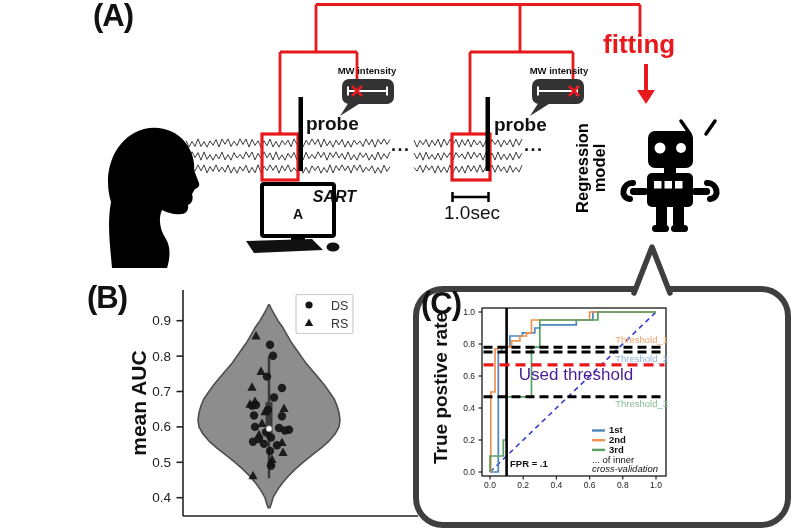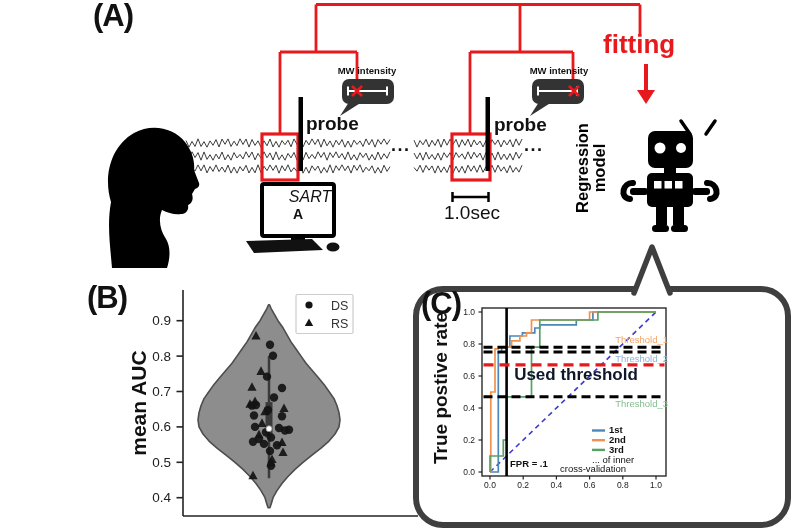--- a/index.html
+++ b/index.html
@@ -9,30 +9,30 @@
           border:6px solid #3f3f3f;border-radius:30px;background:#fff;box-sizing:border-box;z-index:1;}
   #fig{position:absolute;left:0;top:0;z-index:2;}
   .t{position:absolute;z-index:3;color:#111;white-space:nowrap;line-height:1.05;}
   .panel-label{font-size:31px;font-weight:bold;letter-spacing:-1px;}
   .probe{font-size:19px;font-weight:bold;margin-top:17px;}
   .mwlab{font-size:9.5px;font-weight:bold;width:60px;text-align:center;}
   .fitting{font-size:26px;font-weight:bold;color:#e8191c;}
   .rot{transform:rotate(-90deg);}
   .regmodel{left:536px;top:146px;width:120px;height:44px;text-align:center;
             font-size:16.5px;font-weight:600;color:#000;}
-  .sart{font-style:italic;font-weight:normal;font-size:16px;width:92px;text-align:center;}
+  .sart{font-style:italic;font-weight:bold;font-size:16px;width:92px;text-align:right;}
   .sarta{font-weight:bold;font-size:14px;width:68px;text-align:center;}
   .dur{font-size:19px;font-weight:normal;width:60px;text-align:right;}
   .dots{font-size:18px;font-weight:bold;letter-spacing:1.5px;}
   .axlabB{left:64px;top:392px;width:150px;text-align:center;font-size:21px;font-weight:bold;}
   .axlabCy{left:356px;top:378px;width:170px;text-align:center;font-size:19px;font-weight:bold;}
   .axlabCx{left:494px;top:492px;width:160px;text-align:center;font-size:19px;font-weight:bold;}
   .thlab{font-size:9.5px;width:68px;text-align:right;}
   .usedth{left:496px;top:366px;width:160px;text-align:center;
-          font-size:17px;font-weight:bold;color:#0f172a;}
+          font-size:17px;font-weight:normal;color:#4c1d95;}
   .fpr{font-size:9.5px;font-weight:bold;}
   .leglab{font-size:9.5px;font-weight:600;}
   .legnote{font-size:9.5px;}
 </style>
 </head>
 <body>
 
 <div id="stage">
 
   <div id="bubble"></div>
@@ -223,14 +223,14 @@
   <div class="t rot axlabCy">True postive rate</div>
   <div class="t thlab" style="left:600px;top:335px;color:#f2a468;">Threshold_1</div>
   <div class="t thlab" style="left:600px;top:354px;color:#8fb3d9;">Threshold_2</div>
   <div class="t usedth">Used threshold</div>
   <div class="t thlab" style="left:600px;top:399px;color:#86bd90;">Threshold_3</div>
   <div class="t fpr" style="left:510px;top:459px;">FPR = .1</div>
   <div class="t leglab" style="left:609px;top:425px;">1st</div>
   <div class="t leglab" style="left:609px;top:435px;">2nd</div>
   <div class="t leglab" style="left:609px;top:445px;">3rd</div>
   <div class="t legnote" style="left:592px;top:455px;">... of inner</div>
-  <div class="t legnote" style="left:560px;top:464px;">cross-validation</div>
+  <div class="t legnote" style="left:592px;top:464px;font-style:italic;">cross-validation</div>
 </div>
 
 </body></html>

